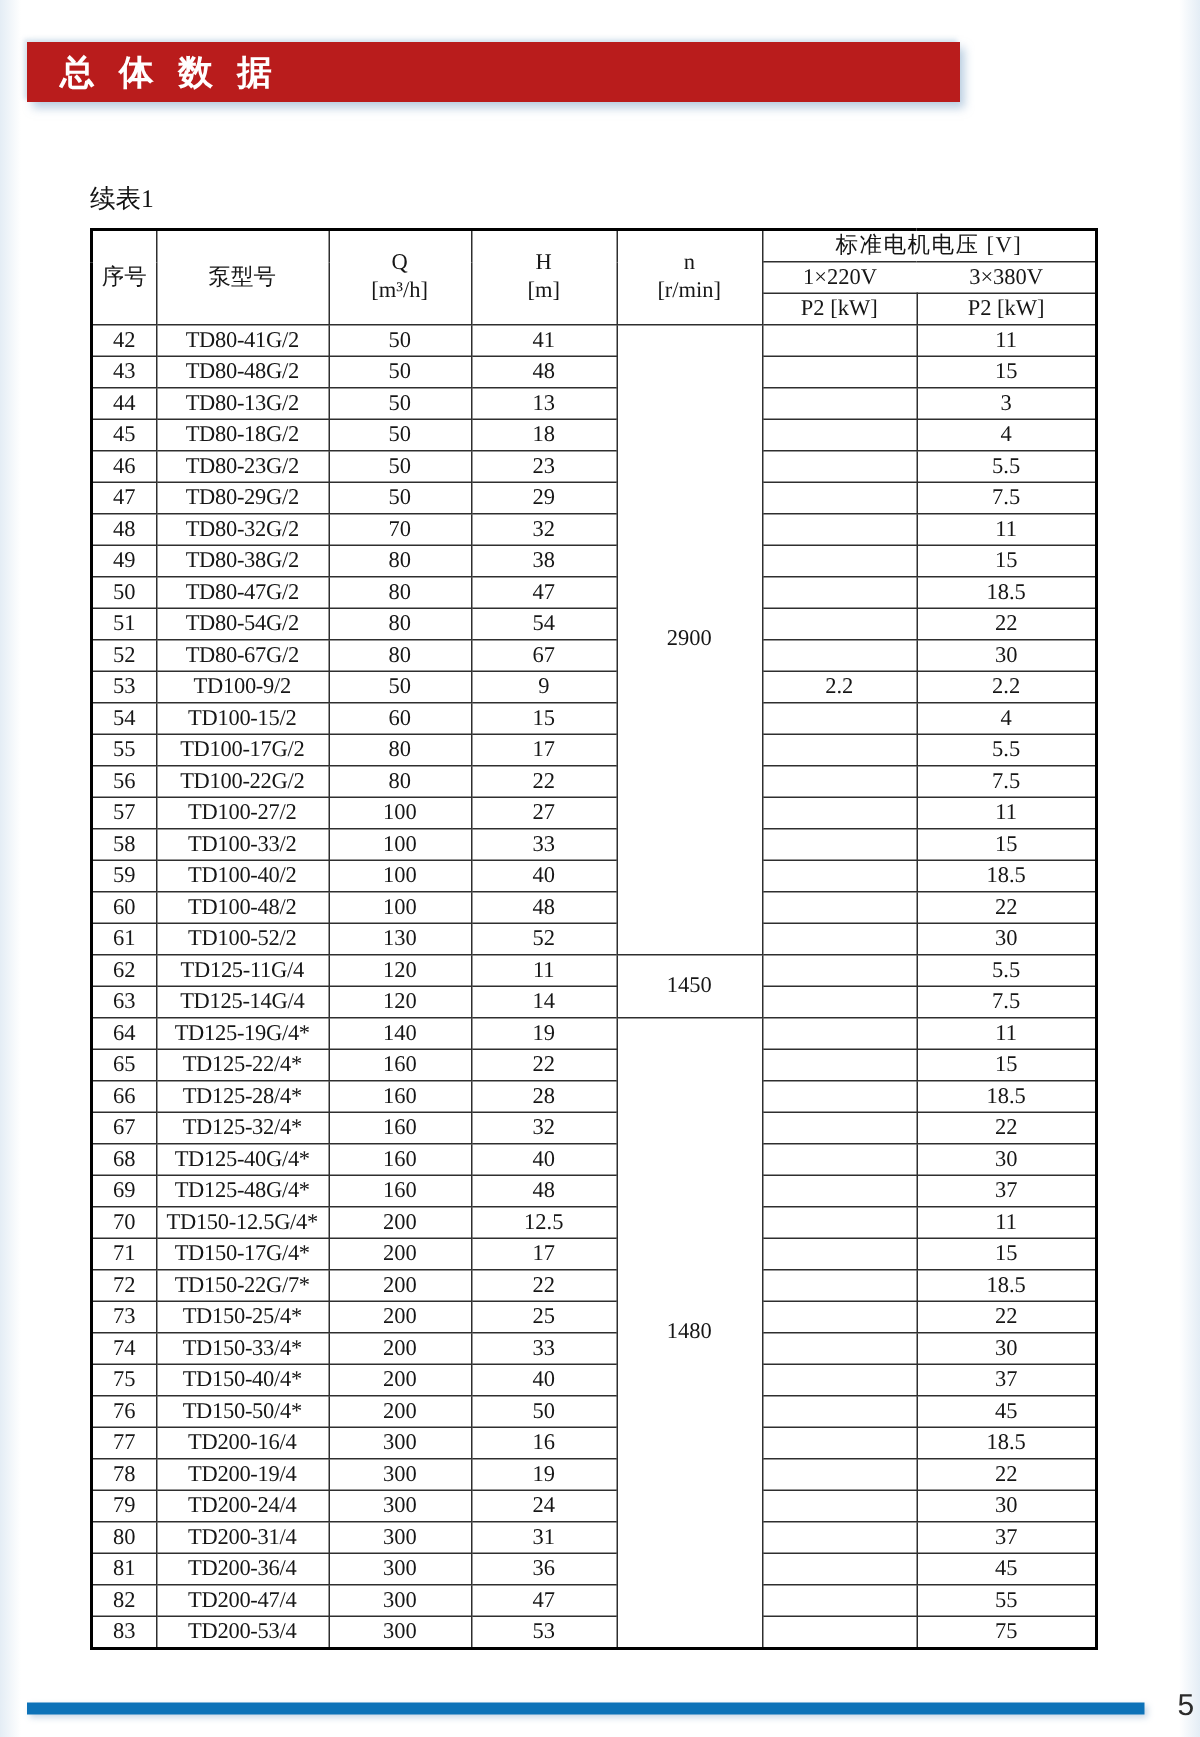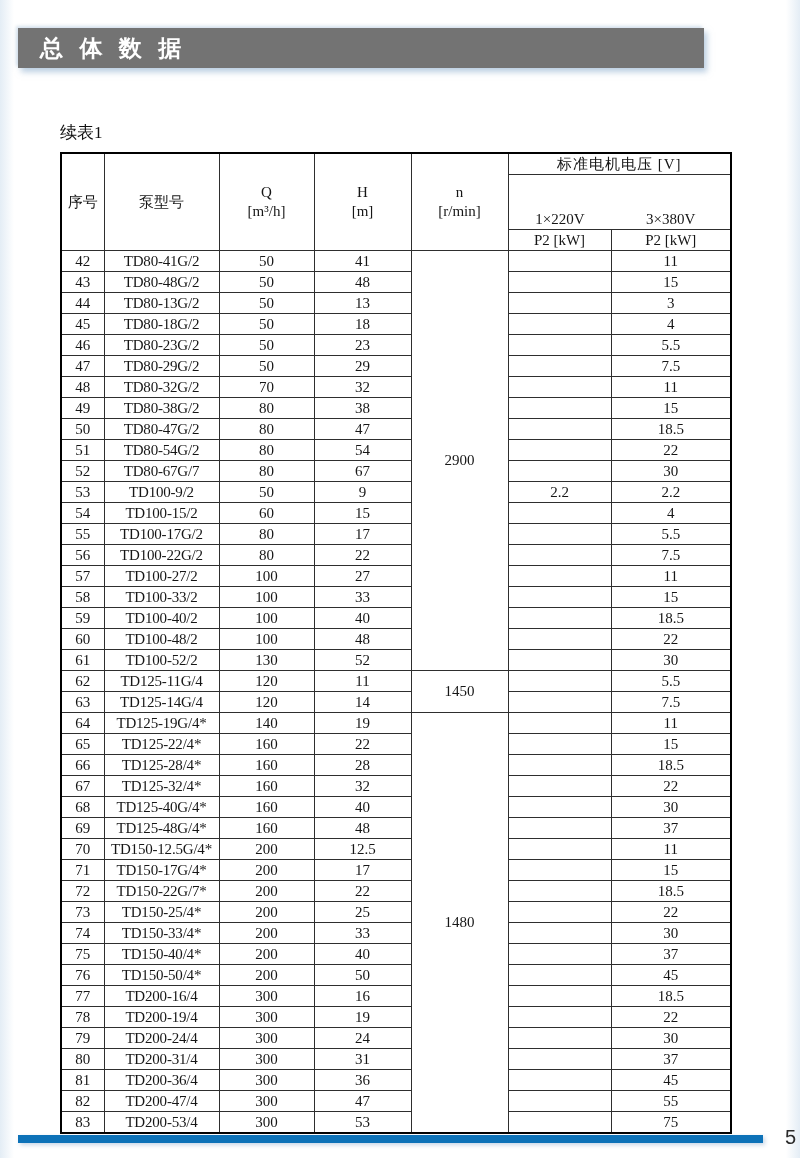--- a/index.html
+++ b/index.html
@@ -6,22 +6,22 @@
   body{
     width:800px;height:1158px;position:relative;background:#ffffff;
     font-family:"Liberation Serif","DejaVu Serif",serif;color:#1a1a1a;
     overflow:hidden;
   }
   .edge-tint{position:absolute;top:0;height:100%;width:14px;pointer-events:none;}
   .edge-tint.left{left:0;background:linear-gradient(to right,rgba(165,195,222,0.30),rgba(165,195,222,0));}
   .edge-tint.right{right:0;background:linear-gradient(to left,rgba(165,195,222,0.30),rgba(165,195,222,0));}
 
   .banner{
-    position:absolute;left:18px;top:28px;width:686px;height:40px;
-    background:#737373;display:flex;align-items:center;
+    position:absolute;left:18px;top:28px;width:622px;height:40px;
+    background:#b91c1c;display:flex;align-items:center;
     box-shadow:3px 4px 6px rgba(130,165,200,0.55),-2px -2px 3px rgba(130,165,200,0.30);
   }
   .banner span{
     color:#ffffff;font-weight:bold;font-size:23px;letter-spacing:5px;
     margin-left:22px;font-family:"Liberation Sans","DejaVu Sans",sans-serif;
   }
 
   .caption{
     position:absolute;left:60px;top:121px;width:670px;
     font-size:17px;color:#111;
@@ -34,21 +34,21 @@
   }
   table.pump td{
     border:1px solid #2e2e2e;text-align:center;vertical-align:middle;
     padding:0;font-size:15px;line-height:19px;height:20px;
     white-space:nowrap;overflow:hidden;color:#161616;
   }
   thead td{height:20px;}
   thead td.span3{height:60px;}
   td.vg{font-size:16px;letter-spacing:1px;}
   td.vsplit{padding:0;}
-  .vsplit-inner{display:flex;width:100%;margin-top:35px;}
+  .vsplit-inner{display:flex;width:100%;}
   .vsplit-inner span{display:block;text-align:center;}
   .vsplit-inner span:first-child{width:103px;flex:0 0 103px;}
   .vsplit-inner span:last-child{flex:1;}
   td.cell-model{text-align:left;padding-left:9px;letter-spacing:-0.2px;margin-left:32px;}
   td.cell-speed{font-size:15px;}
 
   .footer-bar{
     position:absolute;left:18px;top:1135px;width:745px;height:8px;background:#0d72b8;
     box-shadow:2px 2px 4px rgba(130,165,200,0.45);
   }
@@ -187,21 +187,21 @@
       <tr>
         <td>51</td>
         <td class="cell-model">TD80-54G/2</td>
         <td>80</td>
         <td>54</td>
         <td></td>
         <td>22</td>
       </tr>
       <tr>
         <td>52</td>
-        <td class="cell-model">TD80-67G/7</td>
+        <td class="cell-model">TD80-67G/2</td>
         <td>80</td>
         <td>67</td>
         <td></td>
         <td>30</td>
       </tr>
       <tr>
         <td>53</td>
         <td class="cell-model">TD100-9/2</td>
         <td>50</td>
         <td>9</td>

